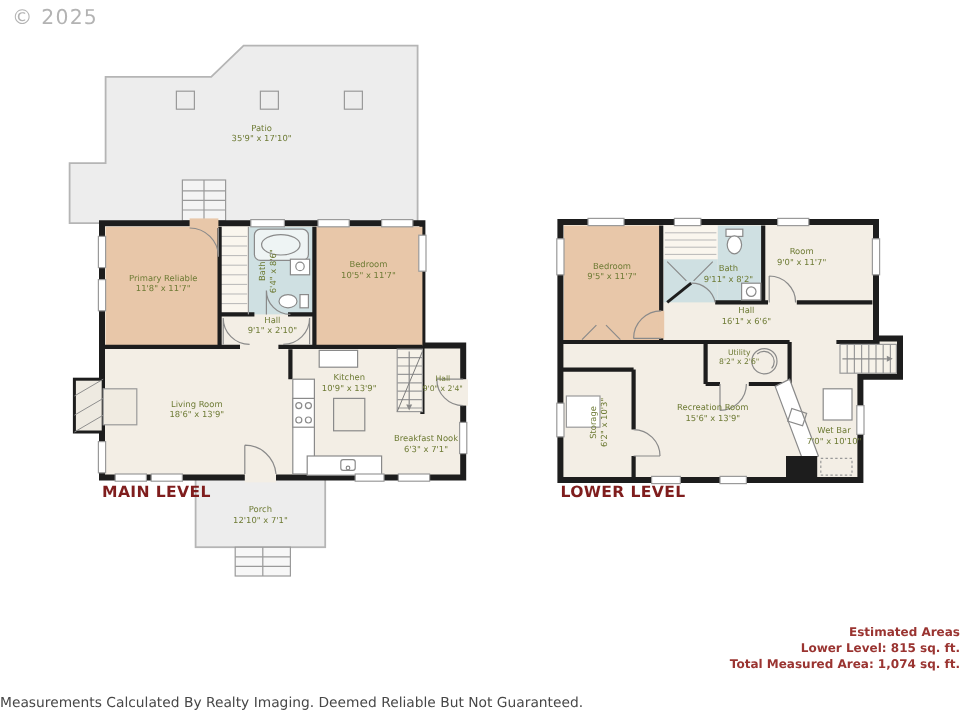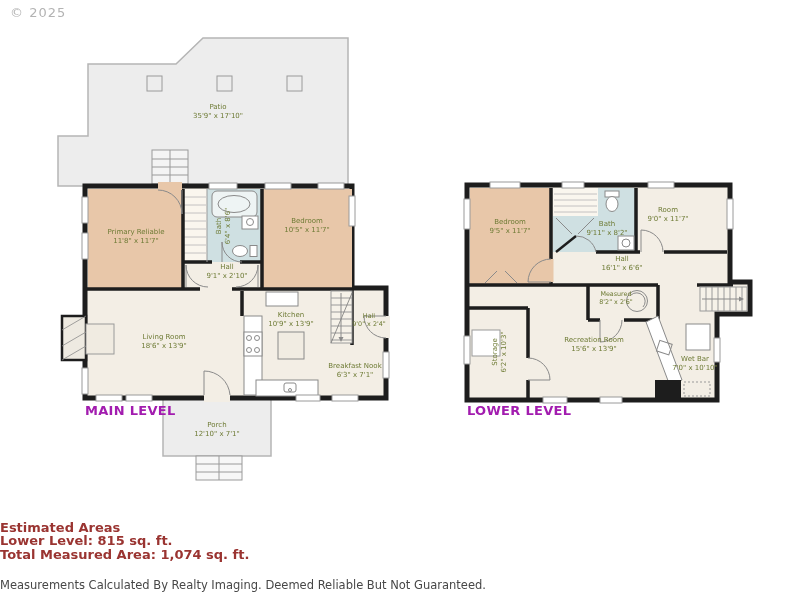--- a/index.html
+++ b/index.html
@@ -4,24 +4,24 @@
 <style>
   *{margin:0;padding:0;box-sizing:border-box}
   html,body{background:#fff}
   body{font-family:"DejaVu Sans","Liberation Sans",sans-serif}
   .canvas{position:relative;width:800px;height:600px;background:#fff;overflow:hidden}
   svg.plan{position:absolute;left:0;top:0}
   .room-label{position:absolute;transform:translate(-50%,-50%);text-align:center;
     font-size:7px;line-height:1.32;color:#6e7b35;white-space:nowrap}
   .room-label.small{font-size:6.4px}
   .room-label.rot{transform:translate(-50%,-50%) rotate(-90deg)}
-  .level-label{position:absolute;font-size:13px;font-weight:bold;color:#a21caf;letter-spacing:.3px}
-  .copyright{position:absolute;left:10px;top:5px;font-size:13px;color:#b3b3b3;letter-spacing:1px}
-  .footer{position:absolute;left:0;width:800px;top:521px;text-align:left;color:#9a3431;
-    font-weight:bold;font-size:13px;line-height:13.4px}
+  .level-label{position:absolute;font-size:13px;font-weight:bold;color:#7f1d1d;letter-spacing:.3px}
+  .copyright{position:absolute;left:10px;top:5px;font-size:17px;color:#b3b3b3;letter-spacing:1px}
+  .footer{position:absolute;left:0;width:800px;top:521px;text-align:right;color:#9a3431;
+    font-weight:bold;font-size:10px;line-height:13.4px}
   .disclaimer{position:absolute;left:0;width:800px;top:578px;text-align:left;color:#474747;font-size:11.5px}
 </style>
 </head>
 <body>
 
 <div class="canvas">
 
   <div class="copyright">© 2025</div>
 
   <svg class="plan" width="800" height="600" viewBox="0 0 800 600">
@@ -252,21 +252,21 @@
     </div>
   <div class="room-label" style="left:668px;top:215px">
     <div>Room</div>
       <div>9'0" x 11'7"</div>
     </div>
   <div class="room-label" style="left:622px;top:264px">
     <div>Hall</div>
       <div>16'1" x 6'6"</div>
     </div>
   <div class="room-label small" style="left:616px;top:298px">
-    <div>Measured</div>
+    <div>Utility</div>
       <div>8'2" x 2'6"</div>
     </div>
   <div class="room-label rot" style="left:500px;top:352px">
     <div>Storage</div>
       <div>6'2" x 10'3"</div>
     </div>
   <div class="room-label" style="left:594px;top:345px">
     <div>Recreation Room</div>
       <div>15'6" x 13'9"</div>
     </div>

